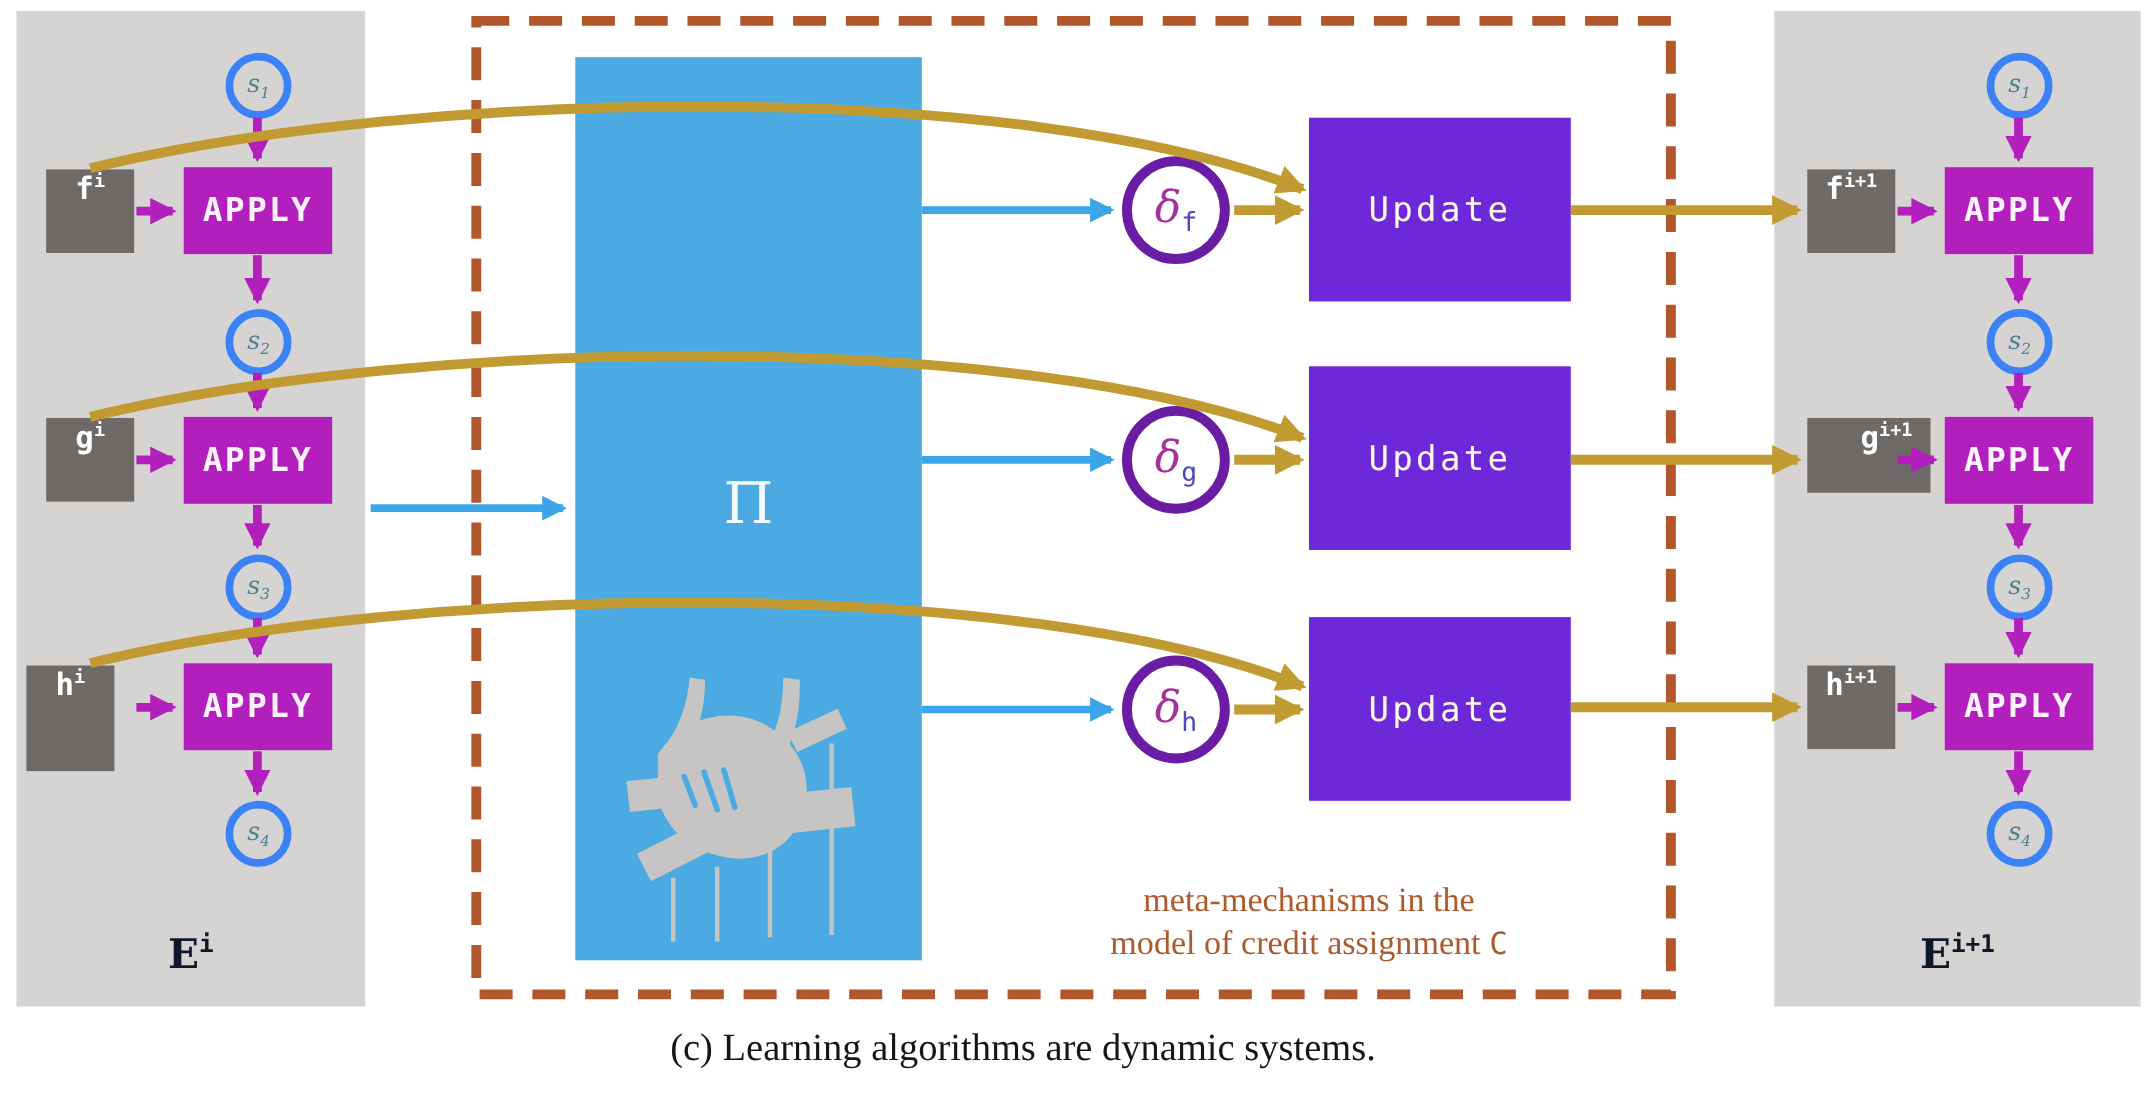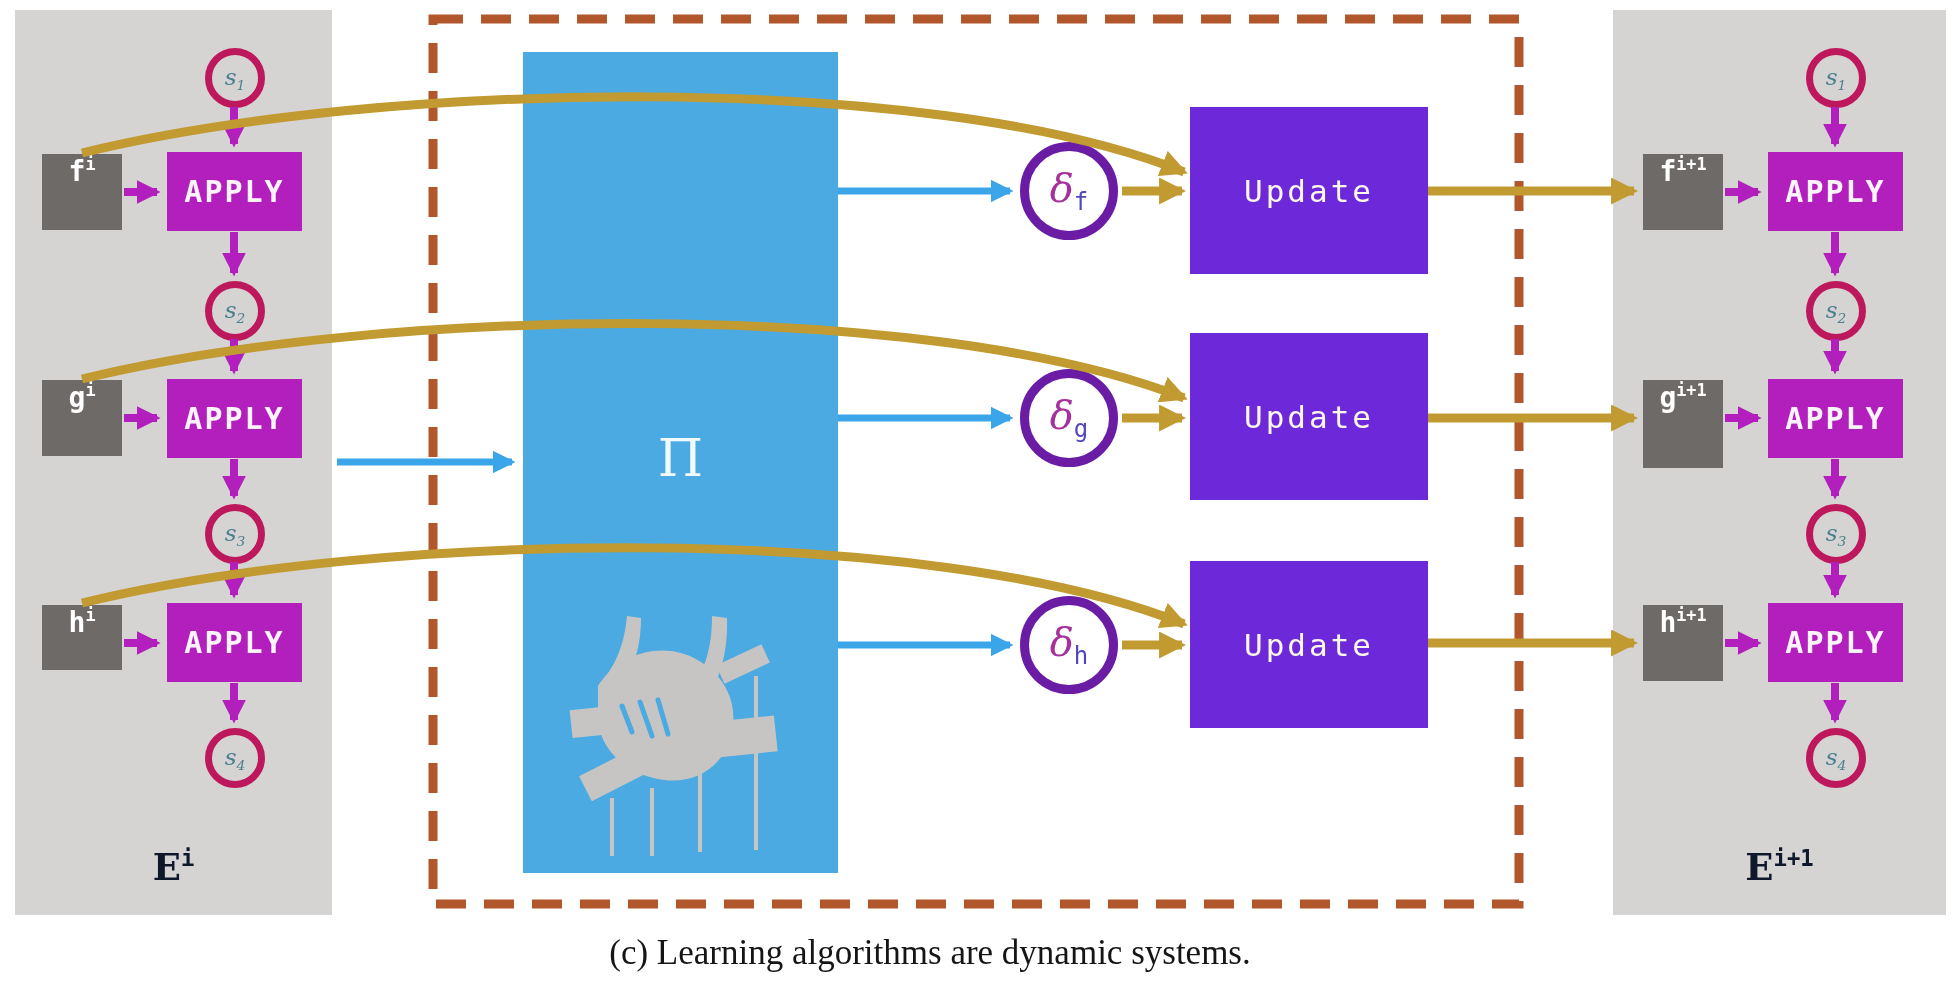--- a/index.html
+++ b/index.html
@@ -4,21 +4,21 @@
 <style>
   html,body{margin:0;padding:0;background:#ffffff;}
   #stage{position:relative;width:1956px;height:1008px;background:#ffffff;overflow:hidden;
          font-family:"DejaVu Sans Mono", monospace;}
   .abs{position:absolute;}
   .panel{background:#d6d4d3;z-index:1;}
   .fn-box{background:#6e6a68;color:#ffffff;z-index:2;display:flex;align-items:flex-start;justify-content:center;
           font-size:28px;font-weight:600;}
   .apply-box{background:#b21fbc;color:#fdf3fd;z-index:2;display:flex;align-items:center;justify-content:center;
              font-size:30px;font-weight:700;letter-spacing:2px;}
-  .state-circle{width:46px;height:46px;border:7px solid #be185d;border-radius:50%;background:#d6d4d3;
+  .state-circle{width:46px;height:46px;border:7px solid #3b82f6;border-radius:50%;background:#d6d4d3;
                 z-index:3;display:flex;align-items:center;justify-content:center;
                 color:#4a7f8e;font-family:"DejaVu Serif",serif;font-style:italic;font-size:23px;}
   .delta-circle{width:80px;height:80px;border:9px solid #6a1ca4;border-radius:50%;background:#ffffff;
                 z-index:3;display:flex;align-items:center;justify-content:center;
                 color:#a4319c;font-family:"DejaVu Serif",serif;font-style:italic;font-size:40px;}
   .delta-circle .sub{color:#4f46c0;font-family:"DejaVu Sans Mono",monospace;font-style:normal;}
   .update-box{background:#6d28d9;color:#fdf8ea;z-index:2;display:flex;align-items:center;justify-content:center;
               font-size:31px;letter-spacing:3px;}
   .blue-box{background:#4aaae1;z-index:2;}
   .blue-box-title{color:#f2fafe;text-align:center;font-size:29px;line-height:51px;letter-spacing:3px;z-index:2;}
@@ -58,21 +58,21 @@
   </div>
   <div class="abs fn-box" style="left:42px;top:380px;width:80px;height:76px;">
     <span><span>g</span><span class="sup">i</span></span>
   </div>
   <div class="abs apply-box" style="left:167px;top:379px;width:135px;height:79px;">
     <span>APPLY</span>
   </div>
   <div class="abs state-circle" style="left:205px;top:504px;">
     <span><span>s</span><span class="sub">3</span></span>
   </div>
-  <div class="abs fn-box" style="left:42px;top:605px;width:80px;height:65px;">
+  <div class="abs fn-box" style="left:24px;top:605px;width:80px;height:96px;">
     <span><span>h</span><span class="sup">i</span></span>
   </div>
   <div class="abs apply-box" style="left:167px;top:603px;width:135px;height:79px;">
     <span>APPLY</span>
   </div>
   <div class="abs state-circle" style="left:205px;top:728px;">
     <span><span>s</span><span class="sub">4</span></span>
   </div>
   <div class="abs e-label" style="left:15px;top:845px;width:317px;">
     <span>E</span><span class="sup">i</span>
@@ -83,21 +83,21 @@
   </div>
   <div class="abs fn-box" style="left:1643px;top:154px;width:80px;height:76px;">
     <span><span>f</span><span class="sup">i+1</span></span>
   </div>
   <div class="abs apply-box" style="left:1768px;top:152px;width:135px;height:79px;">
     <span>APPLY</span>
   </div>
   <div class="abs state-circle" style="left:1806px;top:281px;">
     <span><span>s</span><span class="sub">2</span></span>
   </div>
-  <div class="abs fn-box" style="left:1643px;top:380px;width:80px;height:88px;">
+  <div class="abs fn-box" style="left:1643px;top:380px;width:80px;height:68px;padding-left:32px;">
     <span><span>g</span><span class="sup">i+1</span></span>
   </div>
   <div class="abs apply-box" style="left:1768px;top:379px;width:135px;height:79px;">
     <span>APPLY</span>
   </div>
   <div class="abs state-circle" style="left:1806px;top:504px;">
     <span><span>s</span><span class="sub">3</span></span>
   </div>
   <div class="abs fn-box" style="left:1643px;top:605px;width:80px;height:76px;">
     <span><span>h</span><span class="sup">i+1</span></span>
@@ -130,20 +130,24 @@
   <div class="abs update-box" style="left:1190px;top:107px;width:238px;height:167px;">
     <span>Update</span>
   </div>
   <div class="abs update-box" style="left:1190px;top:333px;width:238px;height:167px;">
     <span>Update</span>
   </div>
   <div class="abs update-box" style="left:1190px;top:561px;width:238px;height:167px;">
     <span>Update</span>
   </div>
 
+  <div class="abs annotation" style="left:950px;top:798px;width:480px;">
+    <div><span>meta-mechanisms in the</span></div>
+    <div><span>model of credit assignment </span><span class="tt">C</span></div>
+  </div>
 
   <div class="abs caption" style="left:380px;top:933px;width:1100px;">
     <span>(c) Learning algorithms are dynamic systems.</span>
   </div>
 
   <svg class="overlay" width="1956" height="1008" viewBox="0 0 1956 1008">
     <defs>
       <marker id="mh-magenta" viewBox="0 0 10 10" refX="8.5" refY="5" markerWidth="3" markerHeight="3" orient="auto">
         <path d="M0,0 L10,5 L0,10 z" fill="#b21fbc"></path>
       </marker>

